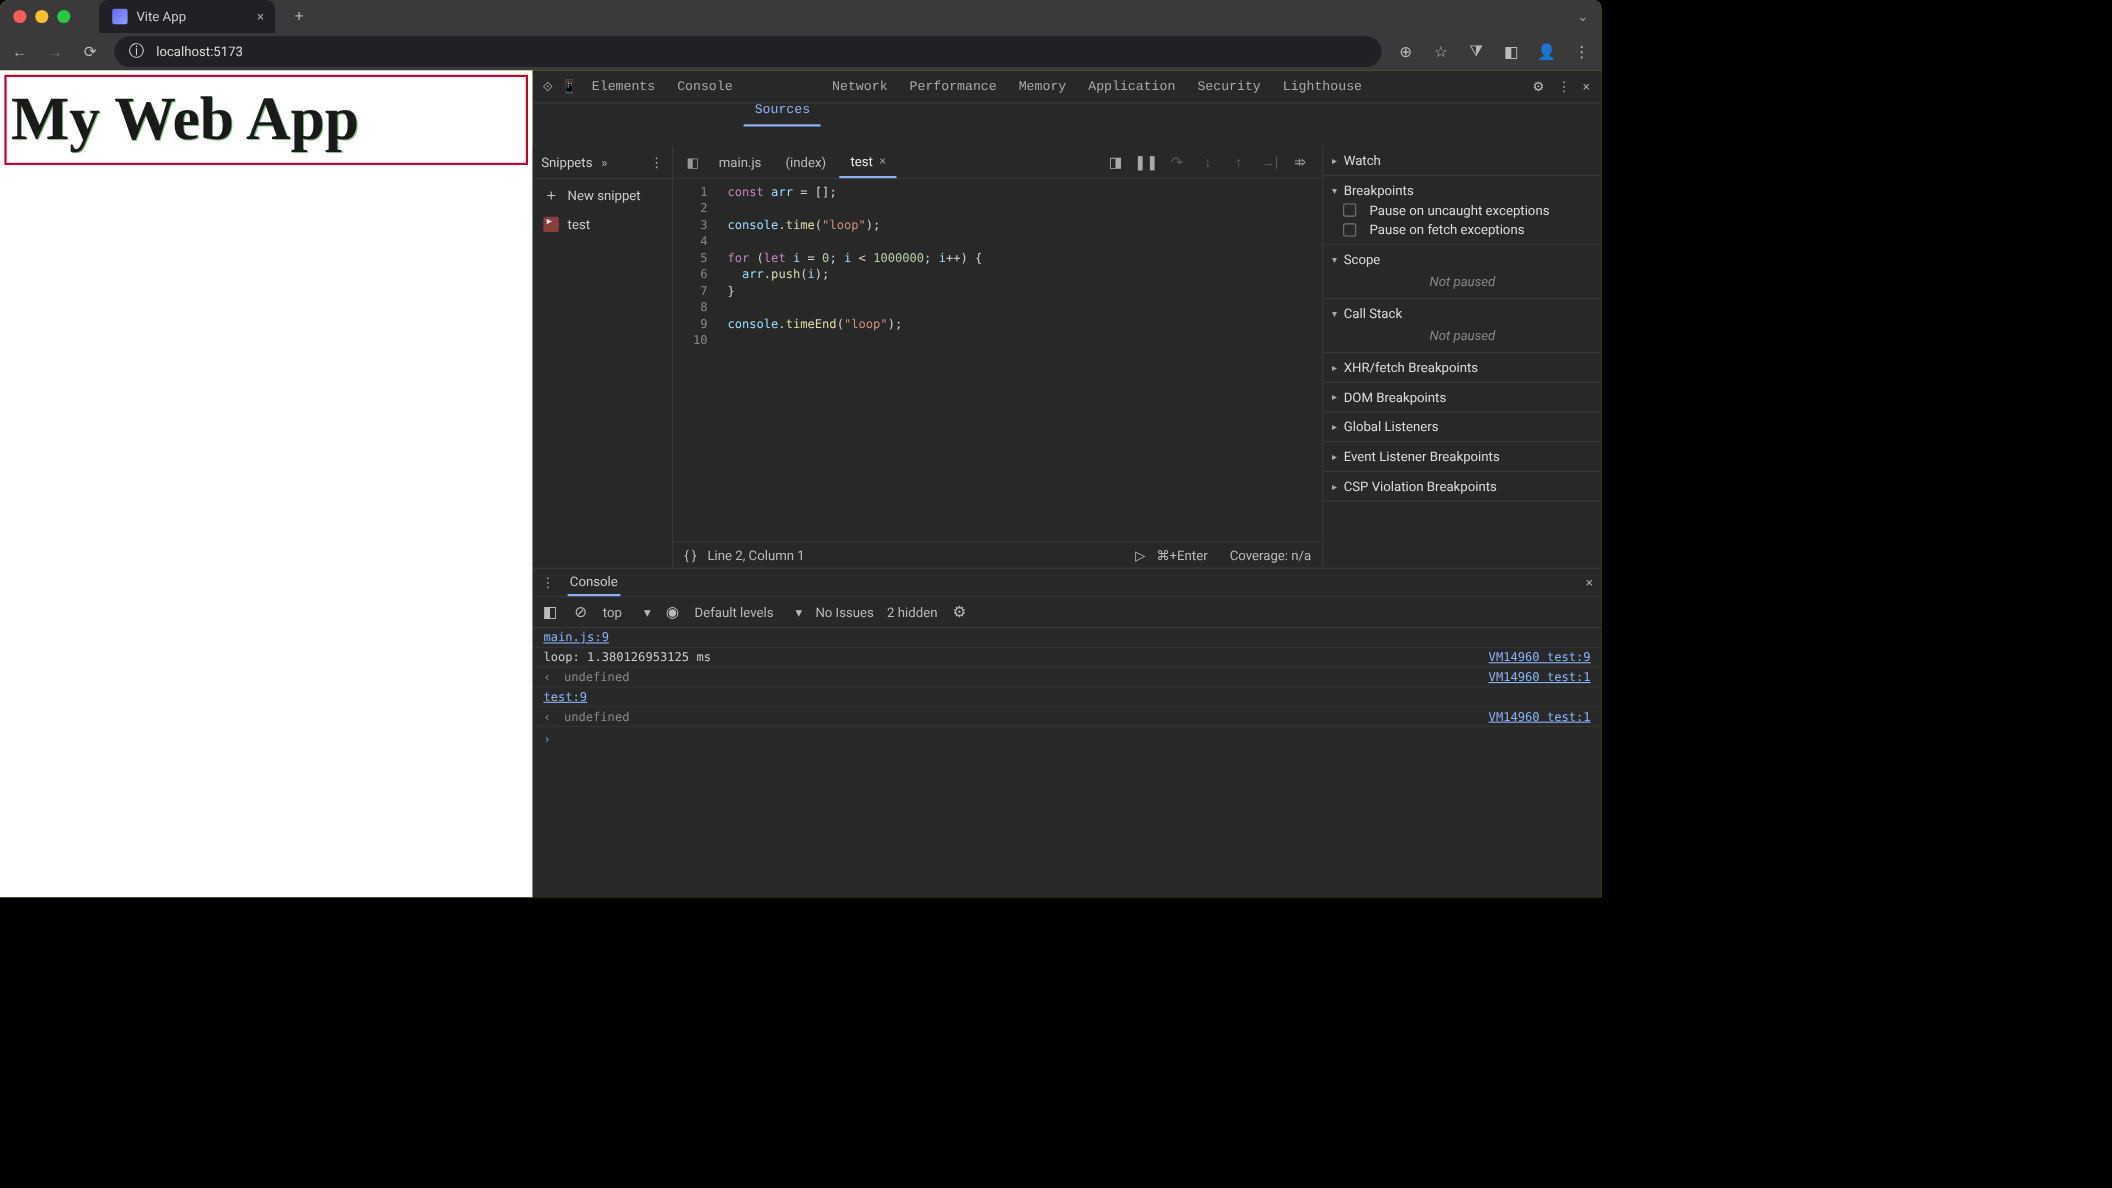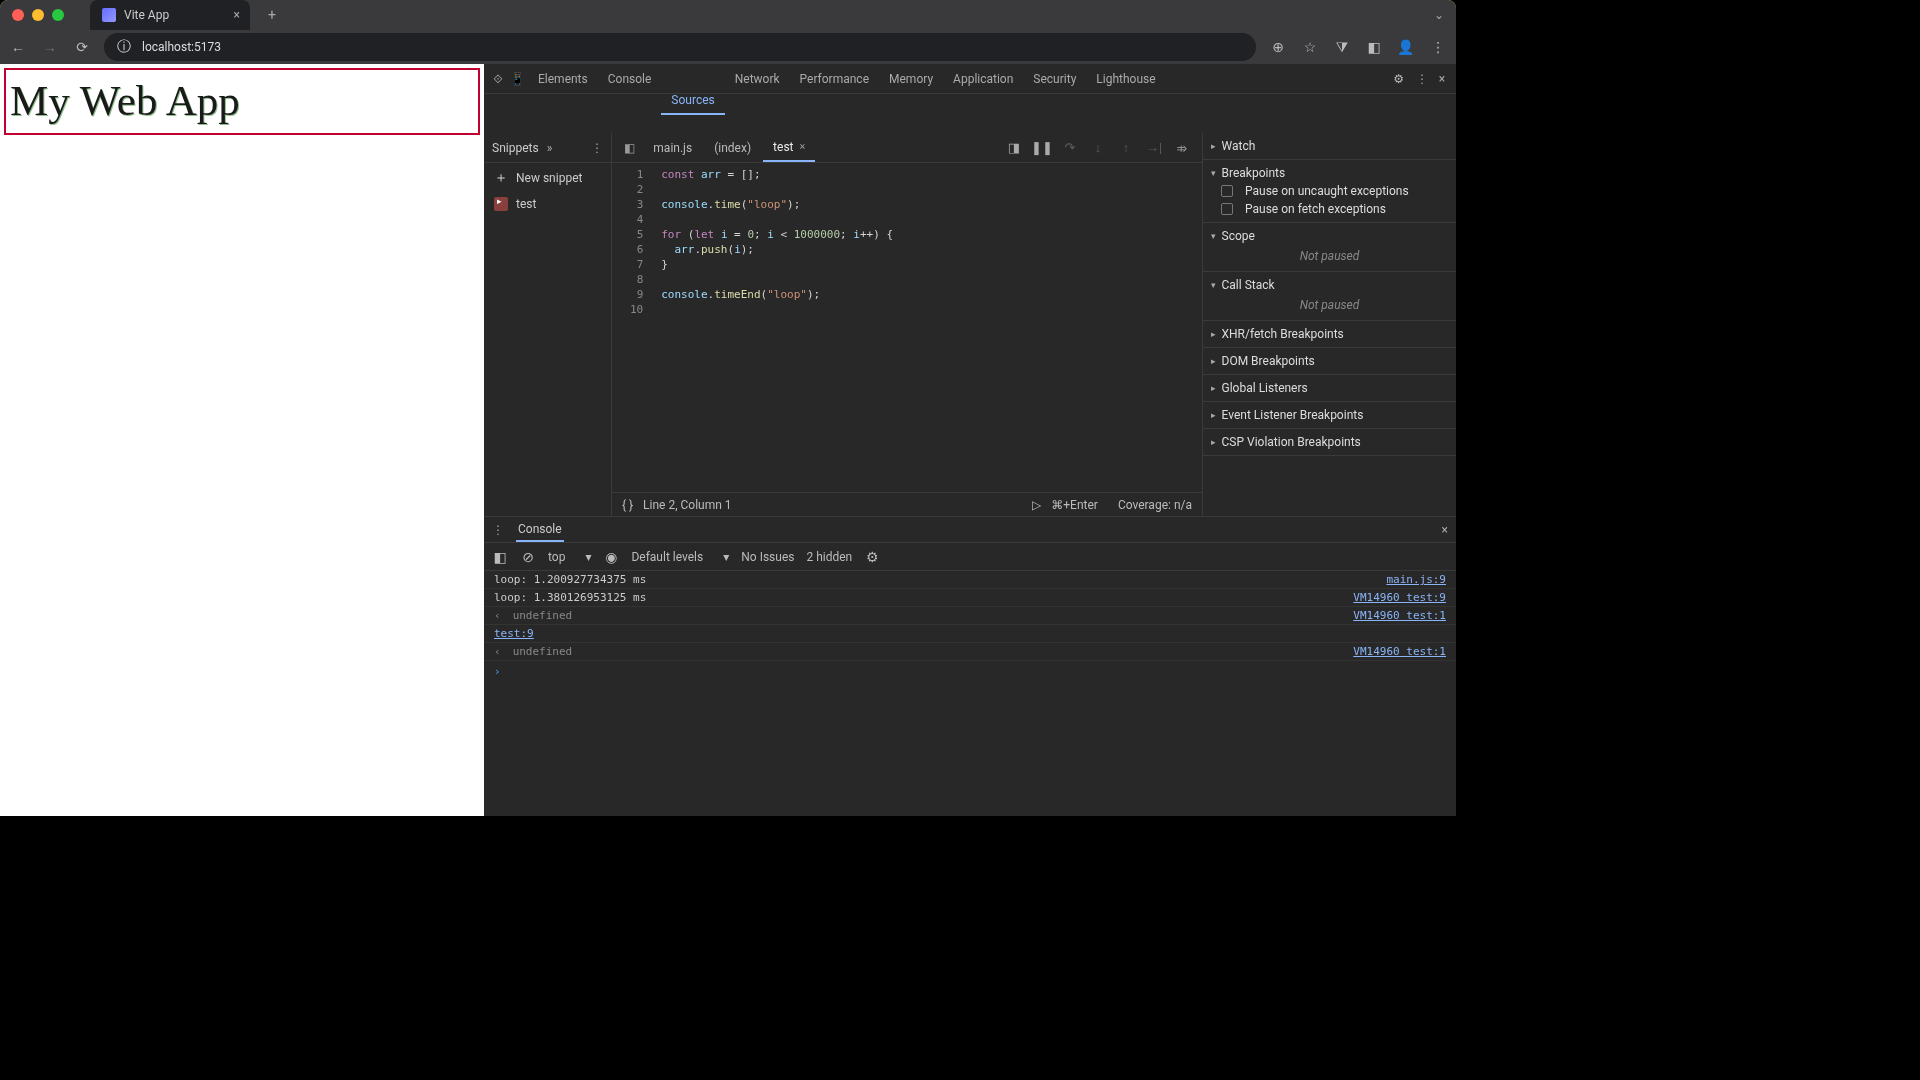--- a/index.html
+++ b/index.html
@@ -20,26 +20,26 @@
 .urlbar { height:34px; background:#3a3a3c; display:flex; align-items:center; padding:0 10px; gap:14px; color:#bbb;}
 .urlbar .nav{display:flex;gap:16px;align-items:center}
 .urlbar .addr{flex:1; background:#202124; border-radius:16px; height:28px; display:flex; align-items:center; padding:0 12px; gap:10px; color:#ddd;}
 .urlbar .right{display:flex;gap:16px;align-items:center}
 .ic{width:16px;height:16px;display:inline-flex;align-items:center;justify-content:center;font-size:14px}
 
 
 .content { position:absolute; top:64px; left:0; right:0; bottom:0; display:flex; }
 .page { width:484px; background:#fff; position:relative; }
 .page-box{ border:2px solid #c00030; margin:4px; padding:6px 4px 8px;}
-.page h1{ font-family:"Times New Roman",serif; font-size:43px; font-weight:400; color:#1a1a1a; text-shadow:1px 1px 0 #8fbf8f;}
+.page h1{ font-family:"Times New Roman",serif; font-size:56px; font-weight:700; color:#1a1a1a; text-shadow:1px 1px 0 #8fbf8f;}
 
 
 .dt { flex:1; background:#282828; color:#bbb; display:flex; flex-direction:column; }
 .dt-tabs{ height:30px; border-bottom:1px solid #3a3a3a; display:flex; align-items:center; gap:0; padding:0 4px;}
-.dt-tabs .t{padding:0 10px; height:100%; display:flex; align-items:center; color:#aaa; cursor:pointer;}
+.dt-tabs .t{padding:0 10px; height:100%; display:flex; align-items:center; color:#aaa; cursor:pointer;font-family:Liberation Mono, monospace;}
 .dt-tabs .t.active{color:#8ab4f8; border-bottom:2px solid #8ab4f8;margin-top:44px;}
 .dt-tabs .il{width:20px;text-align:center;color:#aaa}
 .dt-tabs .sp{flex:1}
 .dt-tabs .gear{padding:0 8px}
 
 .dt-main{ flex:1; display:flex; min-height:0;margin-top:39px; }
 
 
 .src-side{ width:128px; background:#282828; border-right:1px solid #3a3a3a; }
 .src-side .hdr{height:30px;display:flex;align-items:center;padding:0 8px;border-bottom:1px solid #3a3a3a;gap:8px}
@@ -319,21 +319,20 @@
           <span class="sel">
               <span>Default levels</span>
               <span>▾</span>
             </span>
           <span>No Issues</span>
           <span>2 hidden</span>
           <span class="ic">⚙</span>
         </div>
         <div class="logs" id="logs">
             <div class="l">
-              <span class="msg">loop: 1.200927734375 ms</span>
               <span class="src">main.js:9</span>
             </div>
             <div class="l">
               <span class="msg">loop: 1.380126953125 ms</span>
               <span class="src">VM14960 test:9</span>
             </div>
             <div class="l">
               <span class="ret">‹</span>
               <span class="und msg">undefined</span>
               <span class="src">VM14960 test:1</span>

